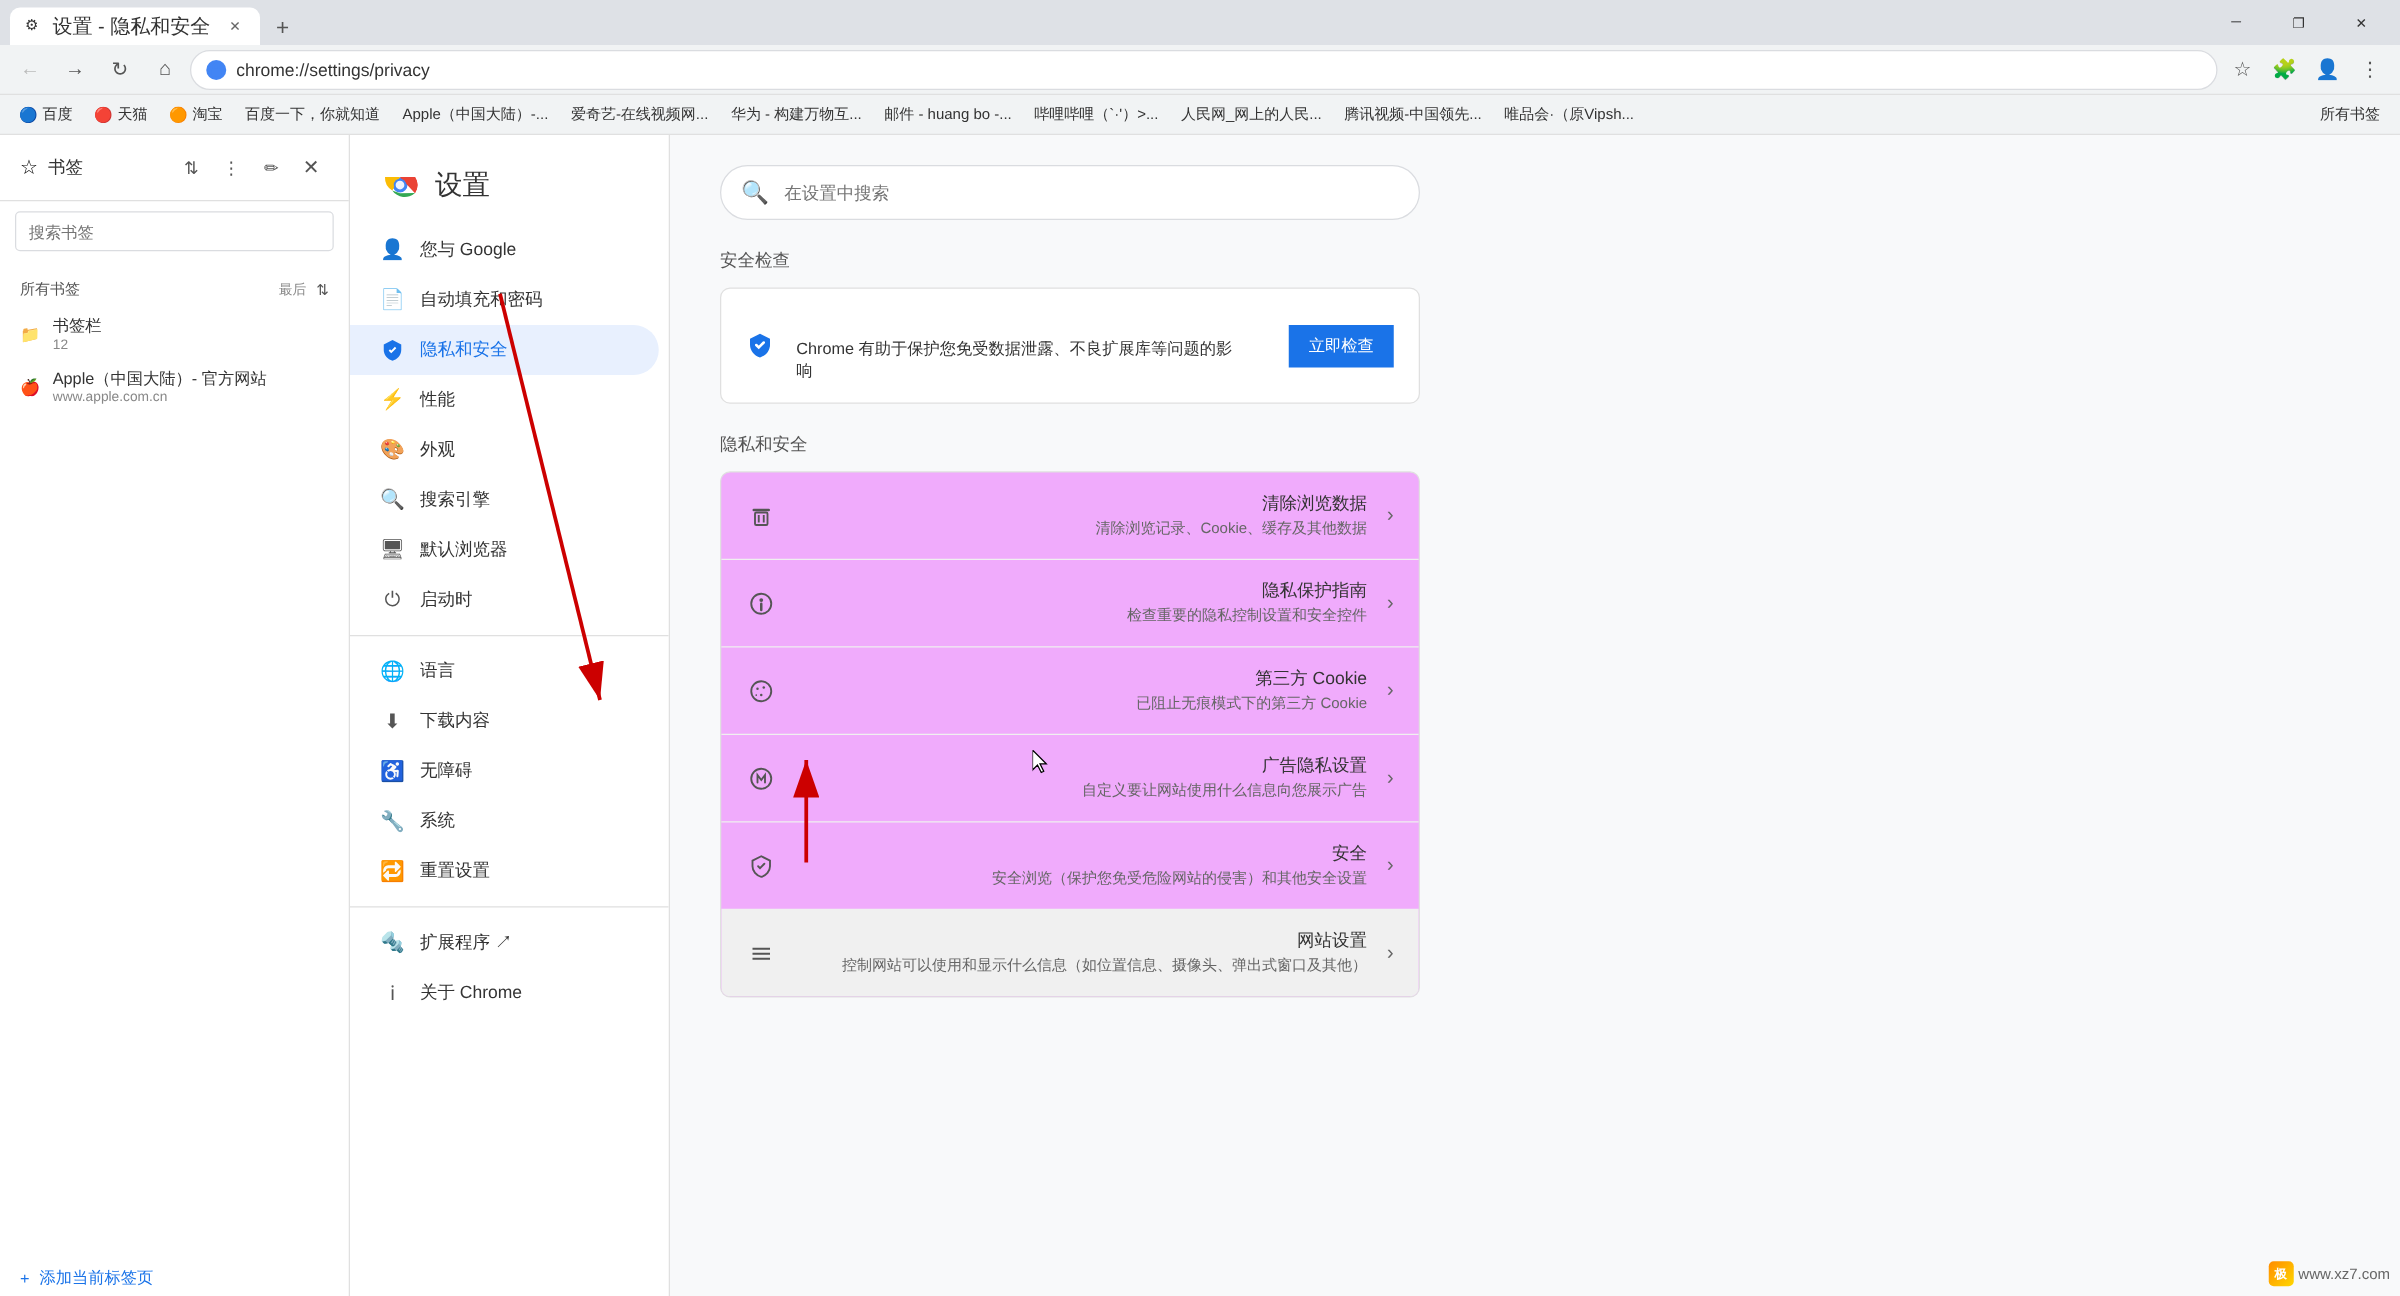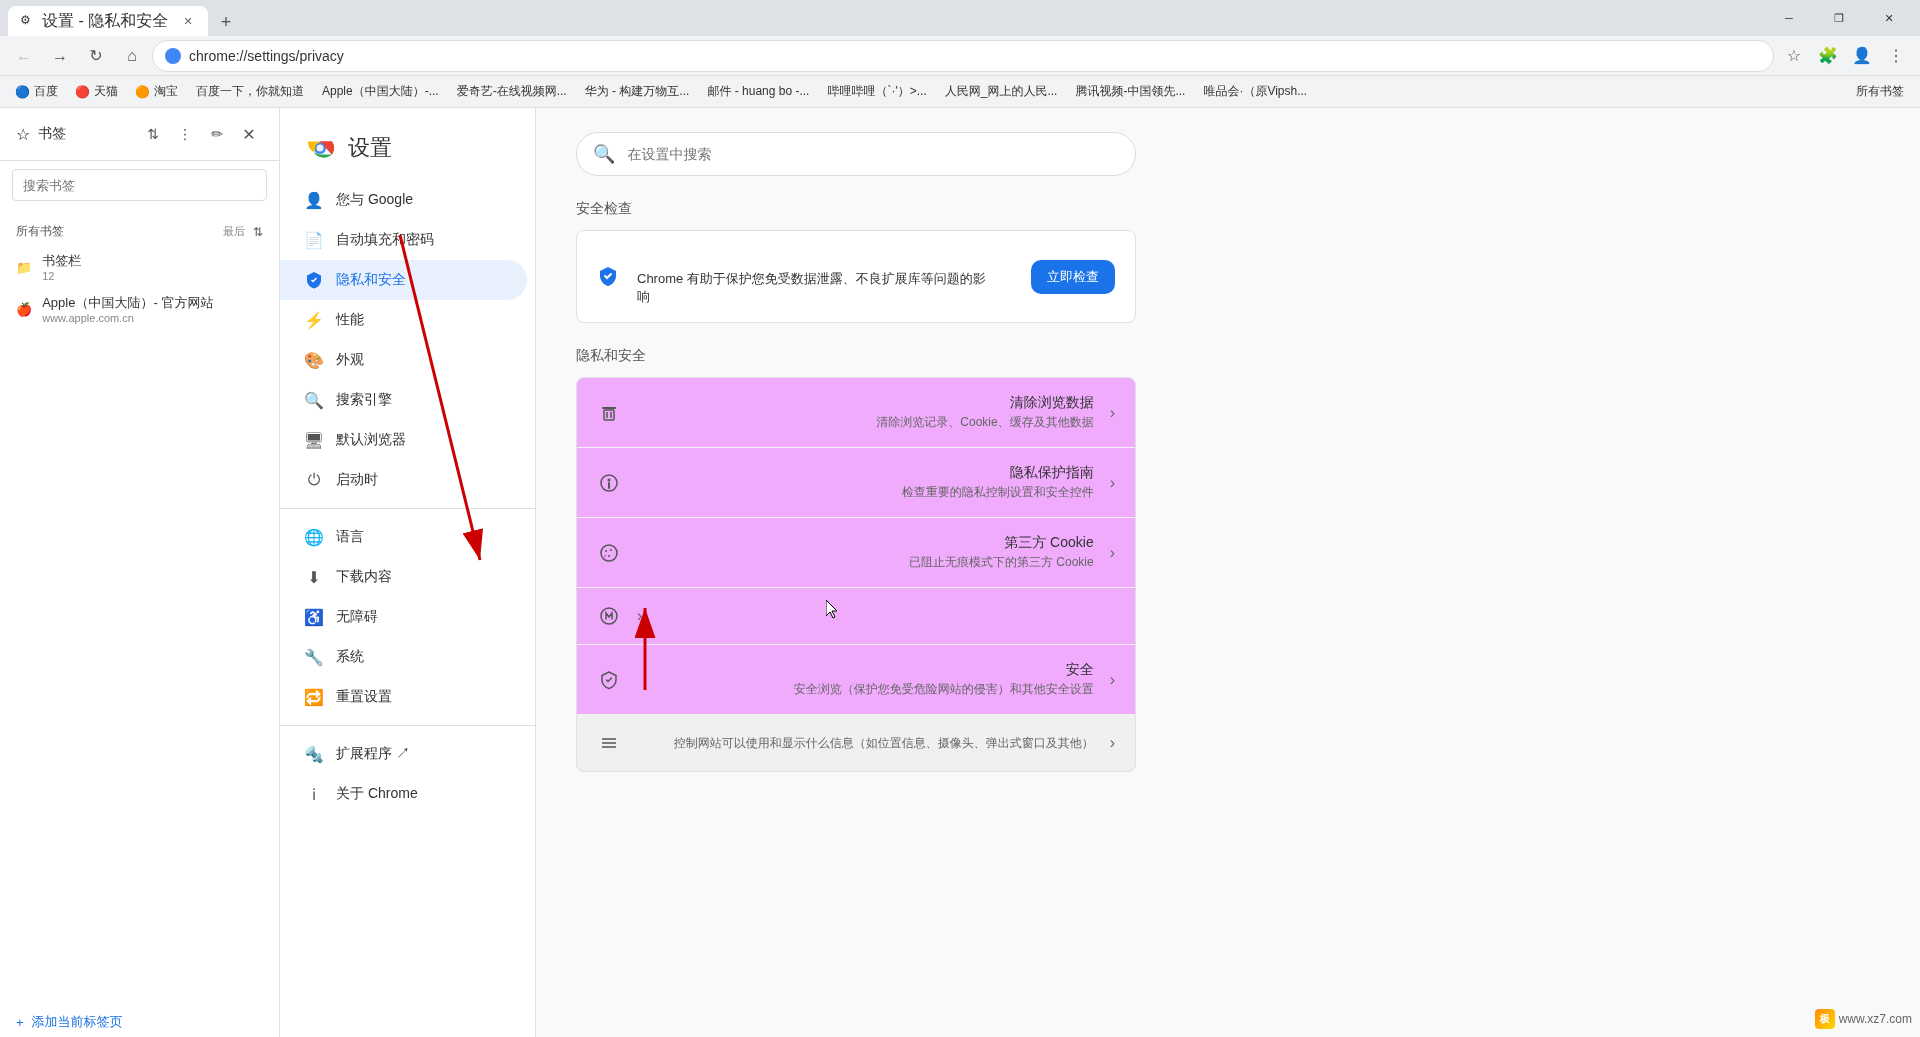--- a/index.html
+++ b/index.html
@@ -68,21 +68,21 @@
     .settings-search { margin-bottom: 24px; }
     .settings-search-bar { width: 100%; max-width: 560px; height: 44px; background: white; border: 1px solid #dadce0; border-radius: 22px; display: flex; align-items: center; padding: 0 16px; gap: 12px; }
     .search-icon { color: #555; font-size: 18px; }
     .search-input { flex: 1; border: none; outline: none; font-size: 14px; color: #333; }
 
     
     .section-title { font-size: 14px; color: #555; margin-bottom: 12px; font-weight: 400; }
     .safety-card { background: white; border: 1px solid #e0e0e0; border-radius: 8px; padding: 16px 20px; display: flex; align-items: center; gap: 16px; margin-bottom: 24px; max-width: 560px; }
     .safety-icon { width: 24px; height: 24px; color: #1a73e8; font-size: 20px; flex-shrink: 0; }
     .safety-text { flex: 1; font-size: 13px; color: #333; margin-top: 23px; }
-    .safety-btn { background: #1a73e8; color: white; border: none; border-radius: 10px; padding: 8px 16px; font-size: 13px; cursor: pointer; white-space: nowrap; margin-left: 28px; }
+    .safety-btn { background: #1a73e8; color: white; border: none; border-radius: 0; padding: 8px 16px; font-size: 13px; cursor: pointer; white-space: nowrap; margin-left: 28px; }
 
     
     .privacy-section-title { font-size: 14px; color: #555; margin-bottom: 12px; font-weight: 400; }
     .privacy-list { background: #f0abfc; border: 1px solid #e0e0e0; border-radius: 8px; overflow: hidden; max-width: 560px; text-align: right; }
     .privacy-item { display: flex; align-items: center; gap: 16px; padding: 16px 20px; border-bottom: 1px solid #f0f0f0; cursor: pointer; position: relative; }
     .privacy-item:last-child { border-bottom: none; }
     .privacy-item.highlighted { background: #f0f0f0; }
     .privacy-item-icon { width: 24px; height: 24px; display: flex; align-items: center; justify-content: center; font-size: 18px; color: #555; flex-shrink: 0; }
     .privacy-item-text { flex: 1; }
     .privacy-item-title { font-size: 14px; color: #333; margin-bottom: 2px; }
@@ -394,20 +394,24 @@
               <span class="privacy-item-arrow">›</span>
             </div>
 
             <div class="privacy-item">
               <div class="privacy-item-icon">
                 <svg width="20" height="20" viewBox="0 0 20 20" fill="none">
                     <circle cx="10" cy="10" r="8" stroke="#555" stroke-width="1.5" fill="none"></circle>
                     <path d="M7 13V7L10 11L13 7V13" stroke="#555" stroke-width="1.5" fill="none" stroke-linecap="round"></path>
                   </svg>
               </div>
+              <div class="privacy-item-text">
+                <div class="privacy-item-title">广告隐私设置</div>
+                <div class="privacy-item-desc">自定义要让网站使用什么信息向您展示广告</div>
+              </div>
               <span class="privacy-item-arrow">›</span>
             </div>
 
             <div class="privacy-item">
               <div class="privacy-item-icon">
                 <svg width="20" height="20" viewBox="0 0 20 20" fill="none">
                     <path d="M10 2L3 5.5V10C3 14 6 17.5 10 18.5C14 17.5 17 14 17 10V5.5L10 2Z" stroke="#555" stroke-width="1.5" fill="none"></path>
                     <path d="M7.5 10L9 11.5L12.5 8" stroke="#555" stroke-width="1.5" fill="none" stroke-linecap="round"></path>
                   </svg>
               </div>
@@ -420,20 +424,21 @@
 
             <div class="privacy-item highlighted">
               <div class="privacy-item-icon">
                 <svg width="20" height="20" viewBox="0 0 20 20" fill="none">
                     <line x1="3" y1="6" x2="17" y2="6" stroke="#555" stroke-width="1.5"></line>
                     <line x1="3" y1="10" x2="17" y2="10" stroke="#555" stroke-width="1.5"></line>
                     <line x1="3" y1="14" x2="17" y2="14" stroke="#555" stroke-width="1.5"></line>
                   </svg>
               </div>
               <div class="privacy-item-text">
+                <div class="privacy-item-title">网站设置</div>
                 <div class="privacy-item-desc">控制网站可以使用和显示什么信息（如位置信息、摄像头、弹出式窗口及其他）</div>
               </div>
               <span class="privacy-item-arrow">›</span>
             </div>
 
           </div>
         </div>
       </div>
     </div>
   </div>

